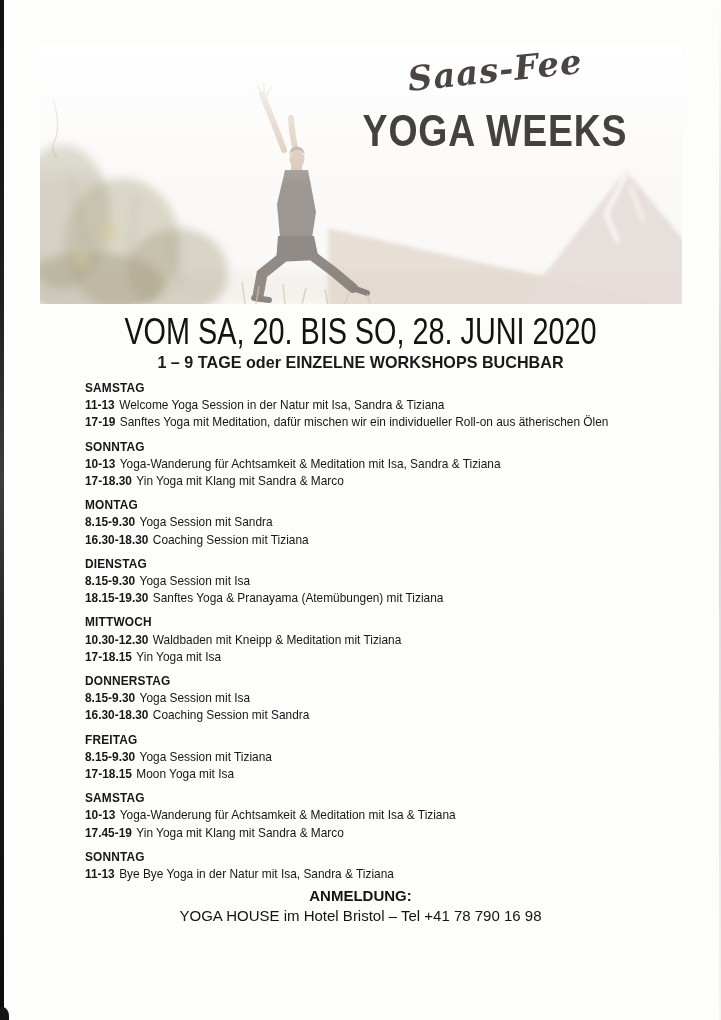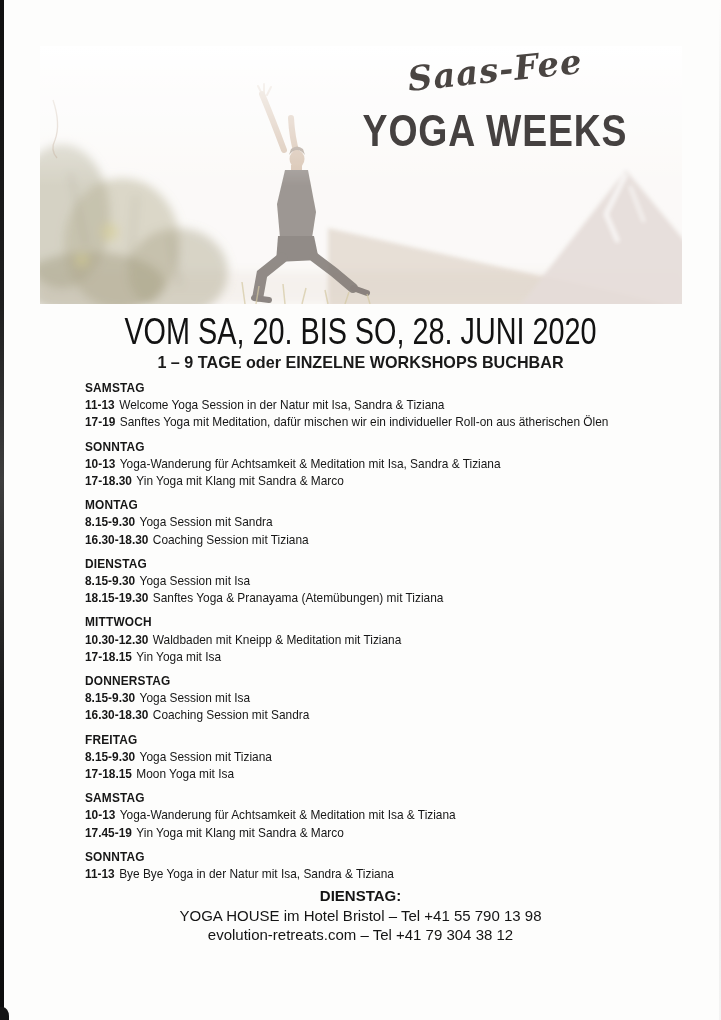--- a/index.html
+++ b/index.html
@@ -190,18 +190,17 @@
     </div>
 
     <div class="day-block">
       <div class="day-name">SONNTAG</div>
       <div class="entry"><span class="entry-time">11-13</span><span>Bye Bye Yoga in der Natur mit Isa, Sandra &amp; Tiziana</span></div>
     </div>
 
   </div>
 
   <div class="footer">
-    <div class="footer-heading">DIENSTAG:</div>
-    <div class="footer-line">YOGA HOUSE im Hotel Bristol – Tel +41 55 790 13 98</div>
-    <div class="footer-line">evolution-retreats.com – Tel +41 79 304 38 12</div>
+    <div class="footer-heading">ANMELDUNG:</div>
+    <div class="footer-line">YOGA HOUSE im Hotel Bristol – Tel +41 78 790 16 98</div>
   </div>
 
 </div>
 
 </body></html>

